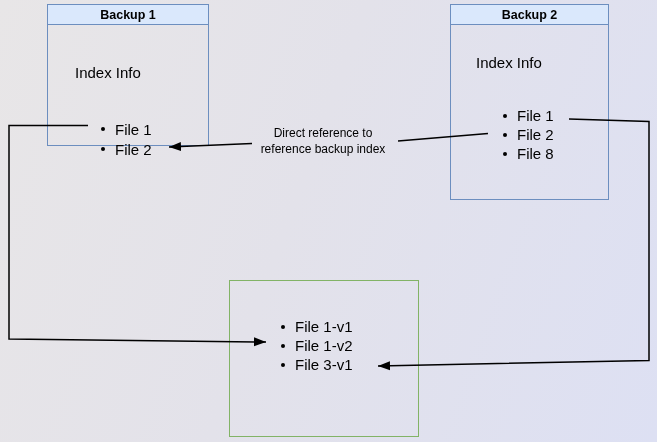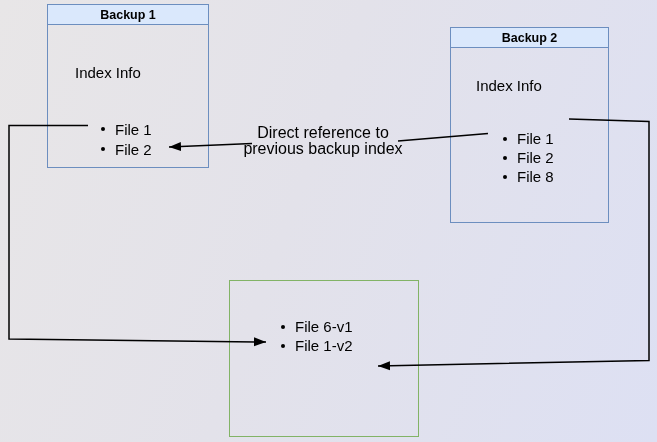--- a/index.html
+++ b/index.html
@@ -24,47 +24,47 @@
   .node-body{position:relative;width:100%;height:100%;}
   .index-label{position:absolute;font-size:15px;white-space:nowrap;}
   ul.file-list{position:absolute;list-style:none;margin:0;padding:0;font-size:15px;}
   ul.file-list li{display:flex;align-items:center;white-space:nowrap;}
   .b1 ul.file-list li, .b2 ul.file-list li{height:20px;}
   .dd ul.file-list li{height:19px;}
   .b2 ul.file-list li{height:19px;}
   .dot{width:4px;height:4px;border-radius:50%;background:#000;margin-right:10px;flex:0 0 auto;}
   .ref-label{
     position:absolute;left:238px;top:125px;width:170px;
-    text-align:center;font-size:16px;line-height:16px;white-space:nowrap;
+    text-align:center;font-size:12px;line-height:16px;white-space:nowrap;
   }
   svg.connectors{position:absolute;left:0;top:0;z-index:5;pointer-events:none;}
 </style>
 </head>
 <body>
 
 <div class="canvas">
 
-  <div class="node blue b1" style="left:47px;top:4px;width:162px;height:164px;">
+  <div class="node blue b1" style="left:47px;top:4px;width:162px;height:142px;">
     <div class="node-header">Backup 1</div>
     <div class="node-body">
       <div class="index-label" style="left:27px;top:39px;">Index Info</div>
       <ul class="file-list" style="left:53px;top:94px;">
         <li>
           <span class="dot"></span>
           <span>File 1</span>
         </li>
         <li>
           <span class="dot"></span>
           <span>File 2</span>
         </li>
       </ul>
     </div>
   </div>
 
-  <div class="node blue b2" style="left:450px;top:4px;width:159px;height:196px;margin-top:23px;">
+  <div class="node blue b2" style="left:450px;top:4px;width:159px;height:196px;">
     <div class="node-header">Backup 2</div>
     <div class="node-body">
       <div class="index-label" style="left:25px;top:29px;">Index Info</div>
       <ul class="file-list" style="left:52px;top:81px;">
         <li>
           <span class="dot"></span>
           <span>File 1</span>
         </li>
         <li>
           <span class="dot"></span>
@@ -76,33 +76,37 @@
         </li>
       </ul>
     </div>
   </div>
 
   <div class="node green dd" style="left:229px;top:280px;width:190px;height:157px;">
     <div class="node-body">
       <ul class="file-list" style="left:51px;top:36px;">
         <li>
           <span class="dot"></span>
-          <span>File 6-v1</span>
+          <span>File 1-v1</span>
         </li>
         <li>
           <span class="dot"></span>
           <span>File 1-v2</span>
+        </li>
+        <li>
+          <span class="dot"></span>
+          <span>File 3-v1</span>
         </li>
       </ul>
     </div>
   </div>
 
   <div class="ref-label">
     <div>Direct reference to</div>
-    <div>previous backup index</div>
+    <div>reference backup index</div>
   </div>
 
   <svg class="connectors" width="657" height="442" viewBox="0 0 657 442">
     <defs>
       <marker id="arrow" markerUnits="userSpaceOnUse" markerWidth="13" markerHeight="11" refX="12" refY="5" orient="auto">
         <path d="M0,0.5 L12,5 L0,9.5 Z" fill="#000"></path>
       </marker>
     </defs>
     <polyline points="88,125.5 9,125.5 9,339 266,342" fill="none" stroke="#000" stroke-width="1.5" marker-end="url(#arrow)"></polyline>
     <polyline points="569,119 649,121.5 649,360.5 378,366" fill="none" stroke="#000" stroke-width="1.5" marker-end="url(#arrow)"></polyline>

